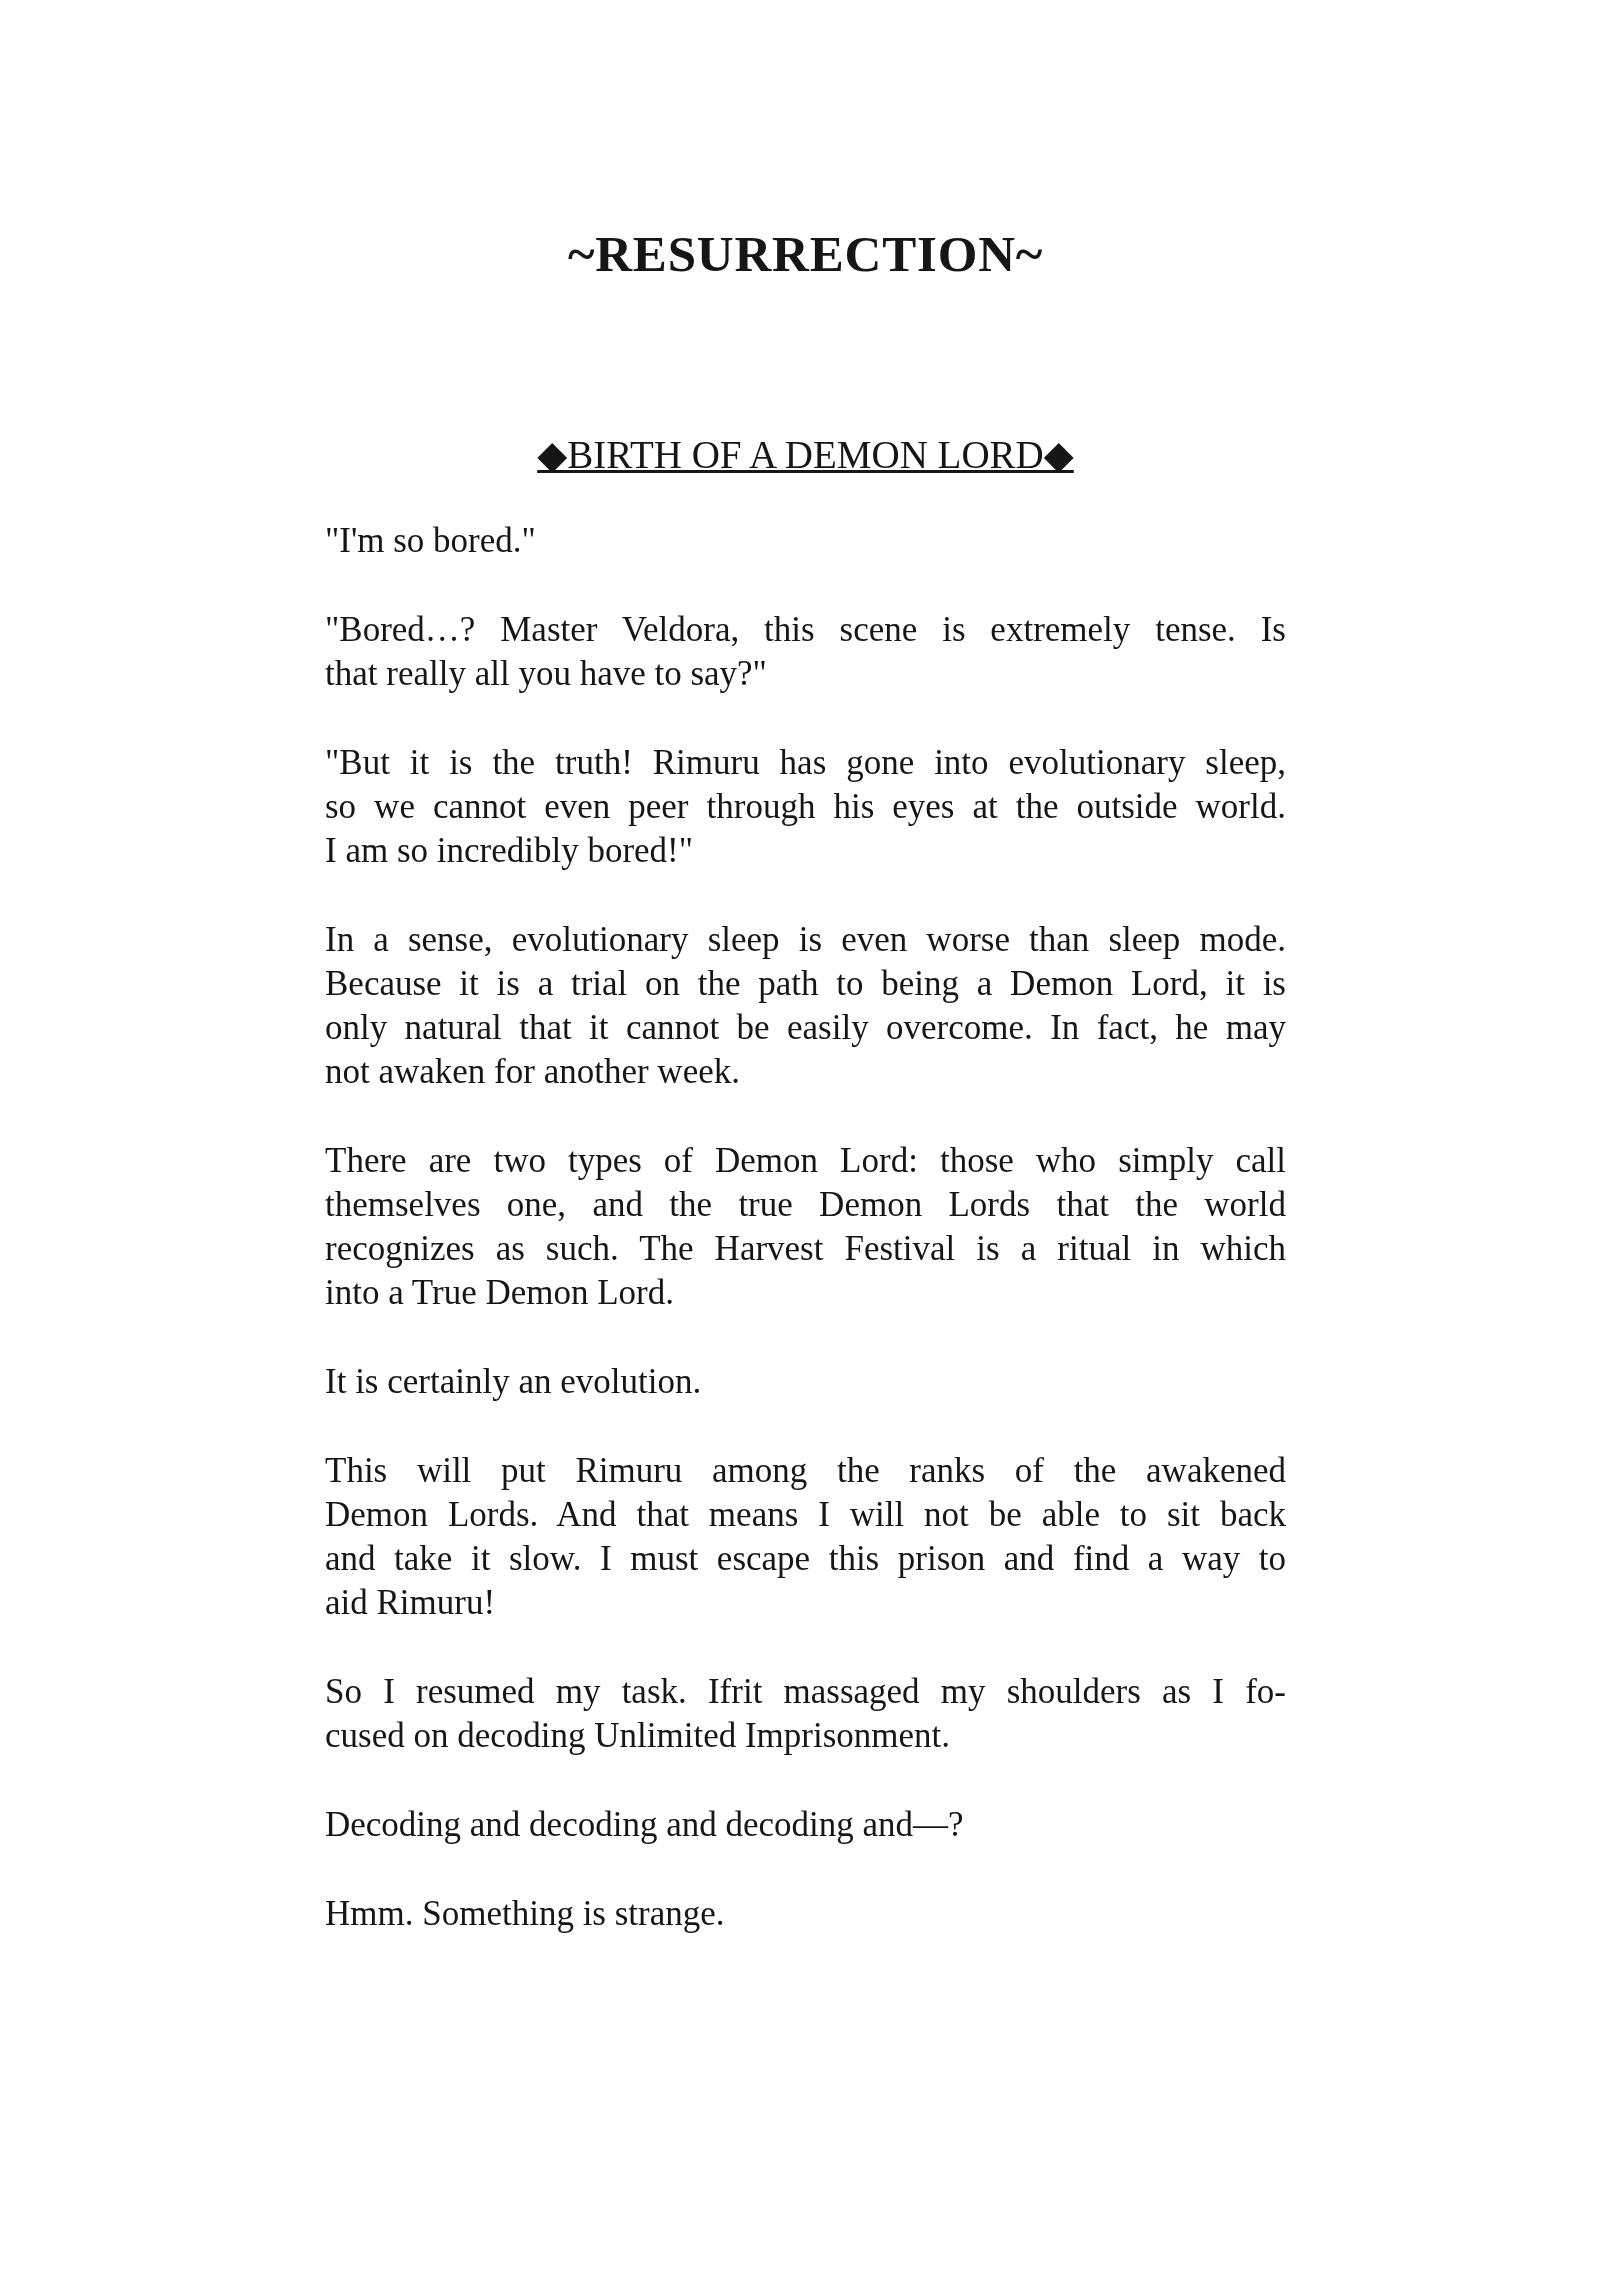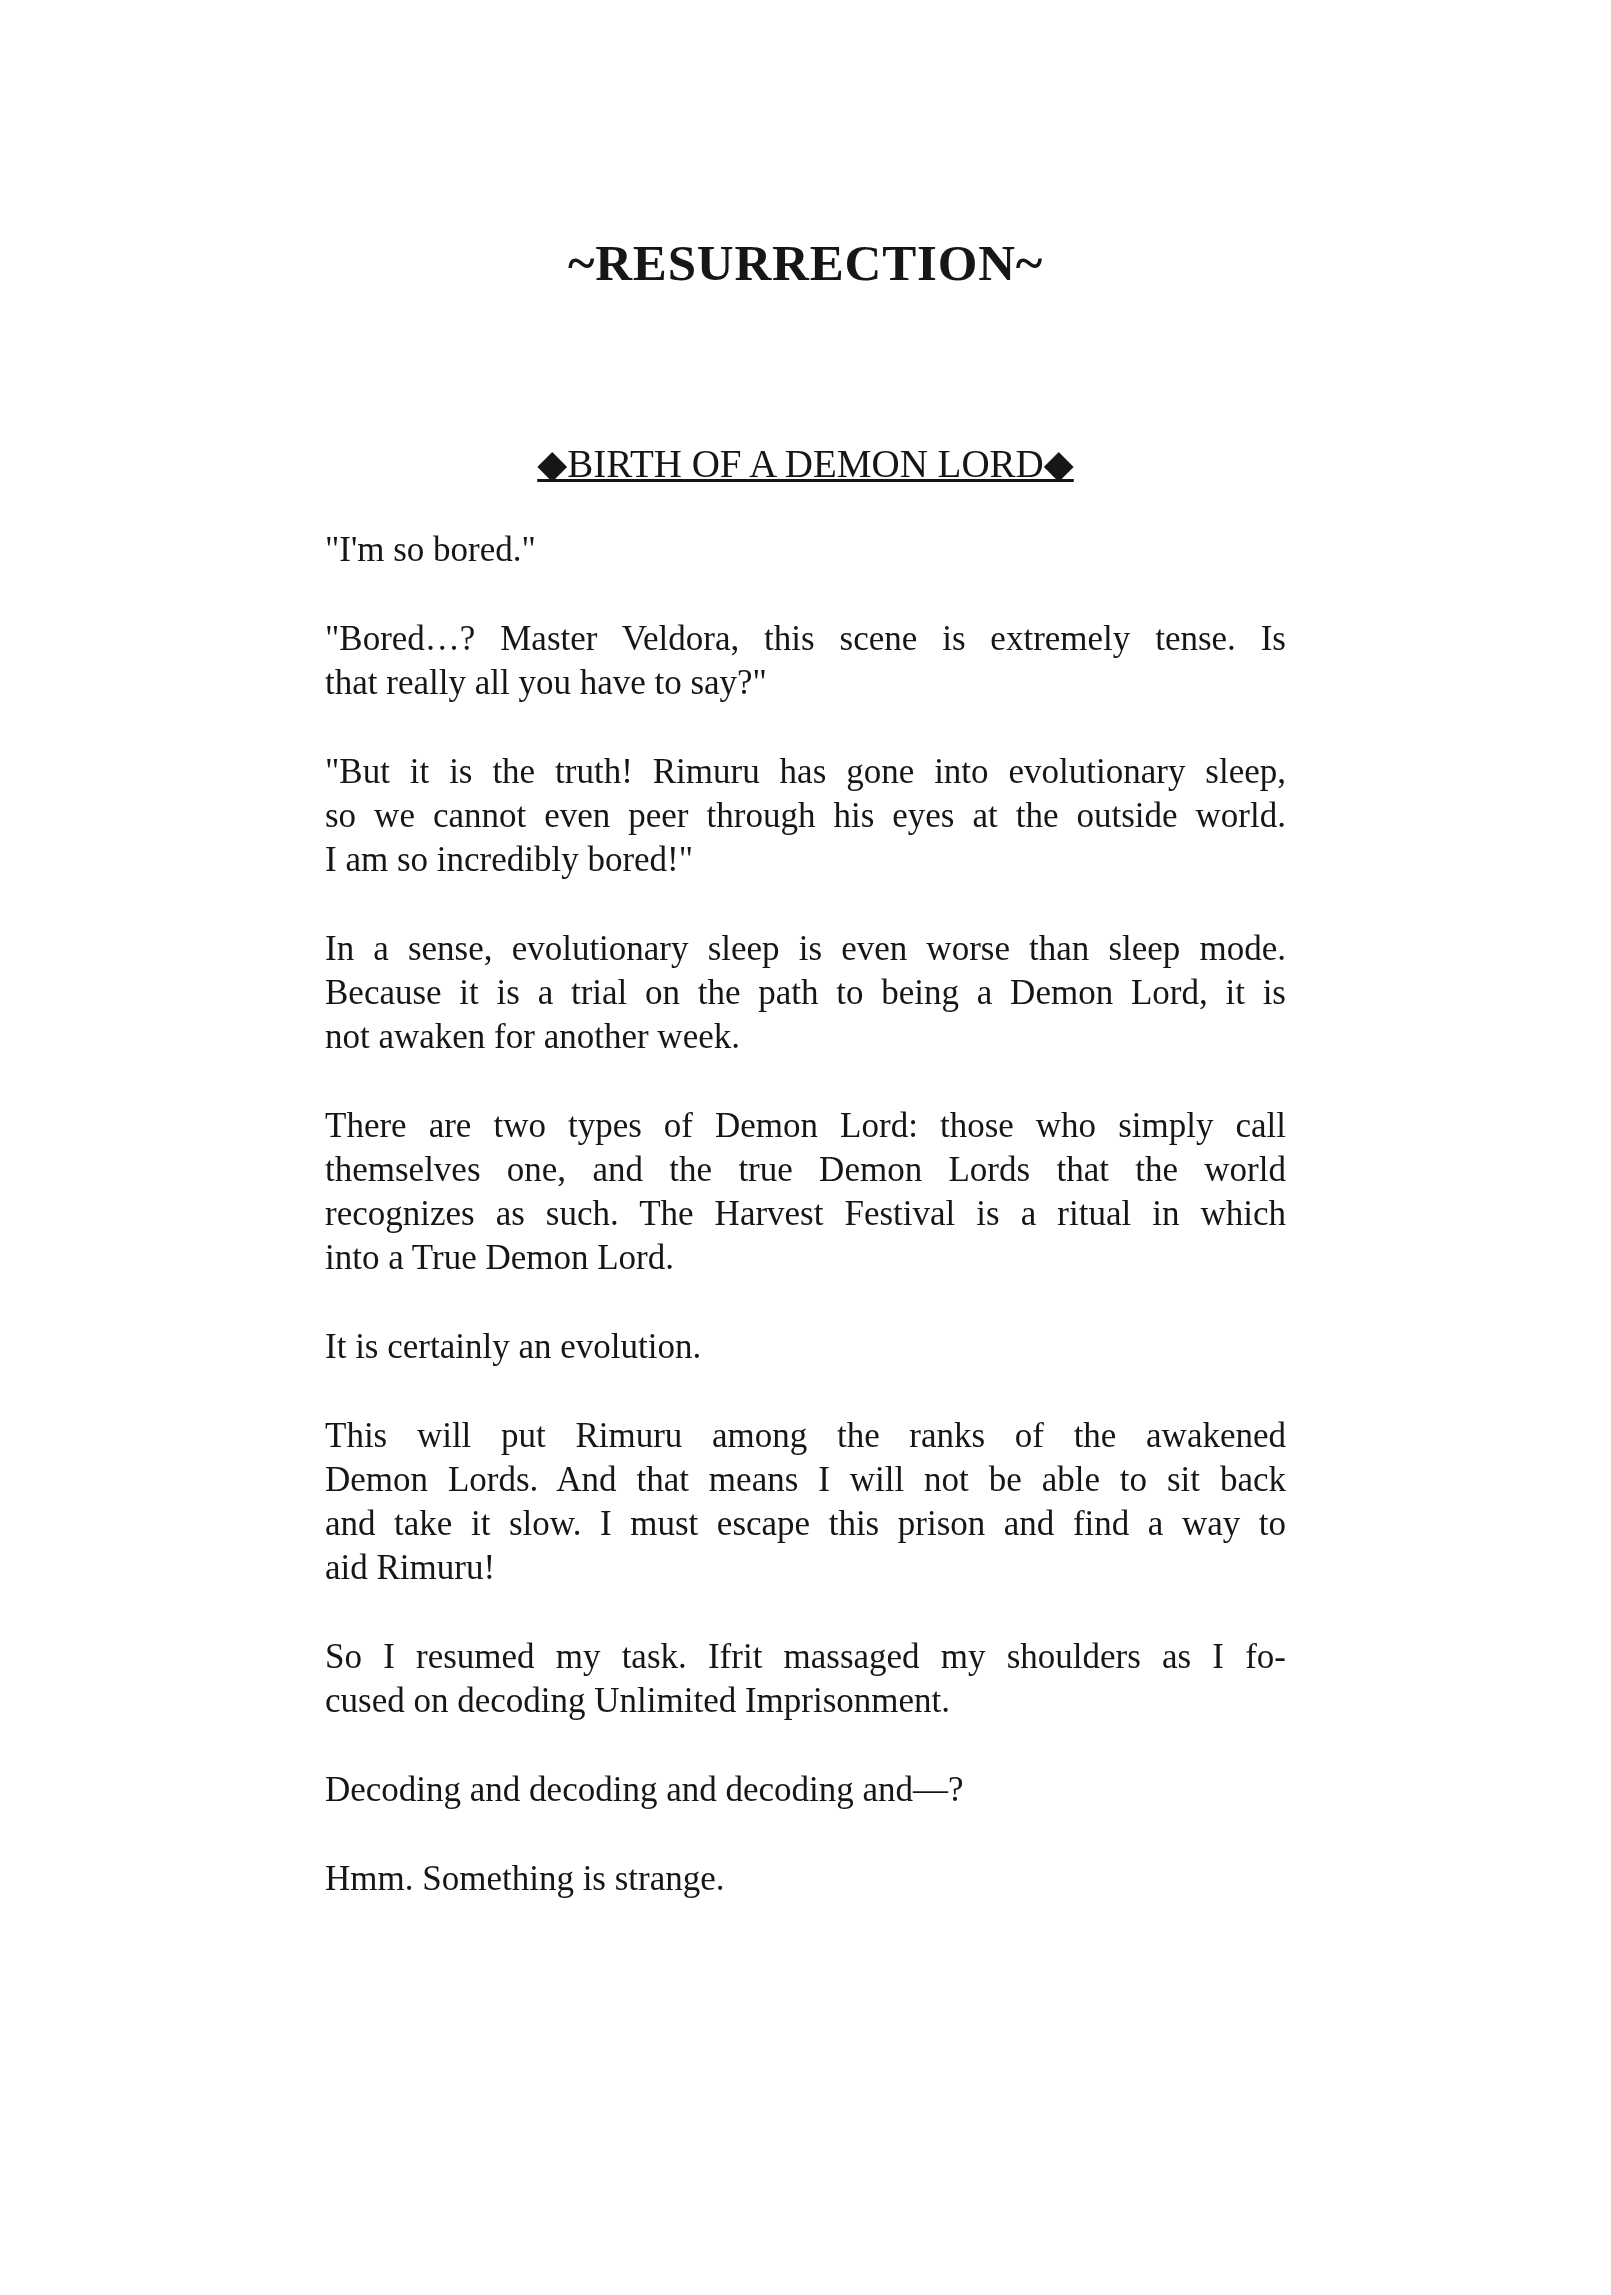--- a/index.html
+++ b/index.html
@@ -23,21 +23,20 @@
   .title-line1 {
     font-size: 45px;
     line-height: 51px;
     letter-spacing: 0.8px;
   }
   .title-line2 {
     font-size: 51px;
     line-height: 60px;
     font-weight: bold;
     letter-spacing: 0.8px;
-    margin-top: 9px;
   }
   .section-heading {
     margin-top: 147px;
     text-align: center;
     font-size: 39px;
     line-height: 47px;
     text-decoration: underline;
   }
   .body-block {
     width: 961px;
@@ -83,20 +82,21 @@
         <div class="line lline">that really all you have to say?"</div>
       </div>
       <div class="para">
         <div class="line jline">"But it is the truth! Rimuru has gone into evolutionary sleep,</div>
         <div class="line jline">so we cannot even peer through his eyes at the outside world.</div>
         <div class="line lline">I am so incredibly bored!"</div>
       </div>
       <div class="para">
         <div class="line jline">In a sense, evolutionary sleep is even worse than sleep mode.</div>
         <div class="line jline">Because it is a trial on the path to being a Demon Lord, it is</div>
+        <div class="line jline">only natural that it cannot be easily overcome. In fact, he may</div>
         <div class="line lline">not awaken for another week.</div>
       </div>
       <div class="para">
         <div class="line jline">There are two types of Demon Lord: those who simply call</div>
         <div class="line jline">themselves one, and the true Demon Lords that the world</div>
         <div class="line jline">recognizes as such. The Harvest Festival is a ritual in which</div>
         <div class="line lline">into a True Demon Lord.</div>
       </div>
       <div class="para">
         <div class="line lline">It is certainly an evolution.</div>

